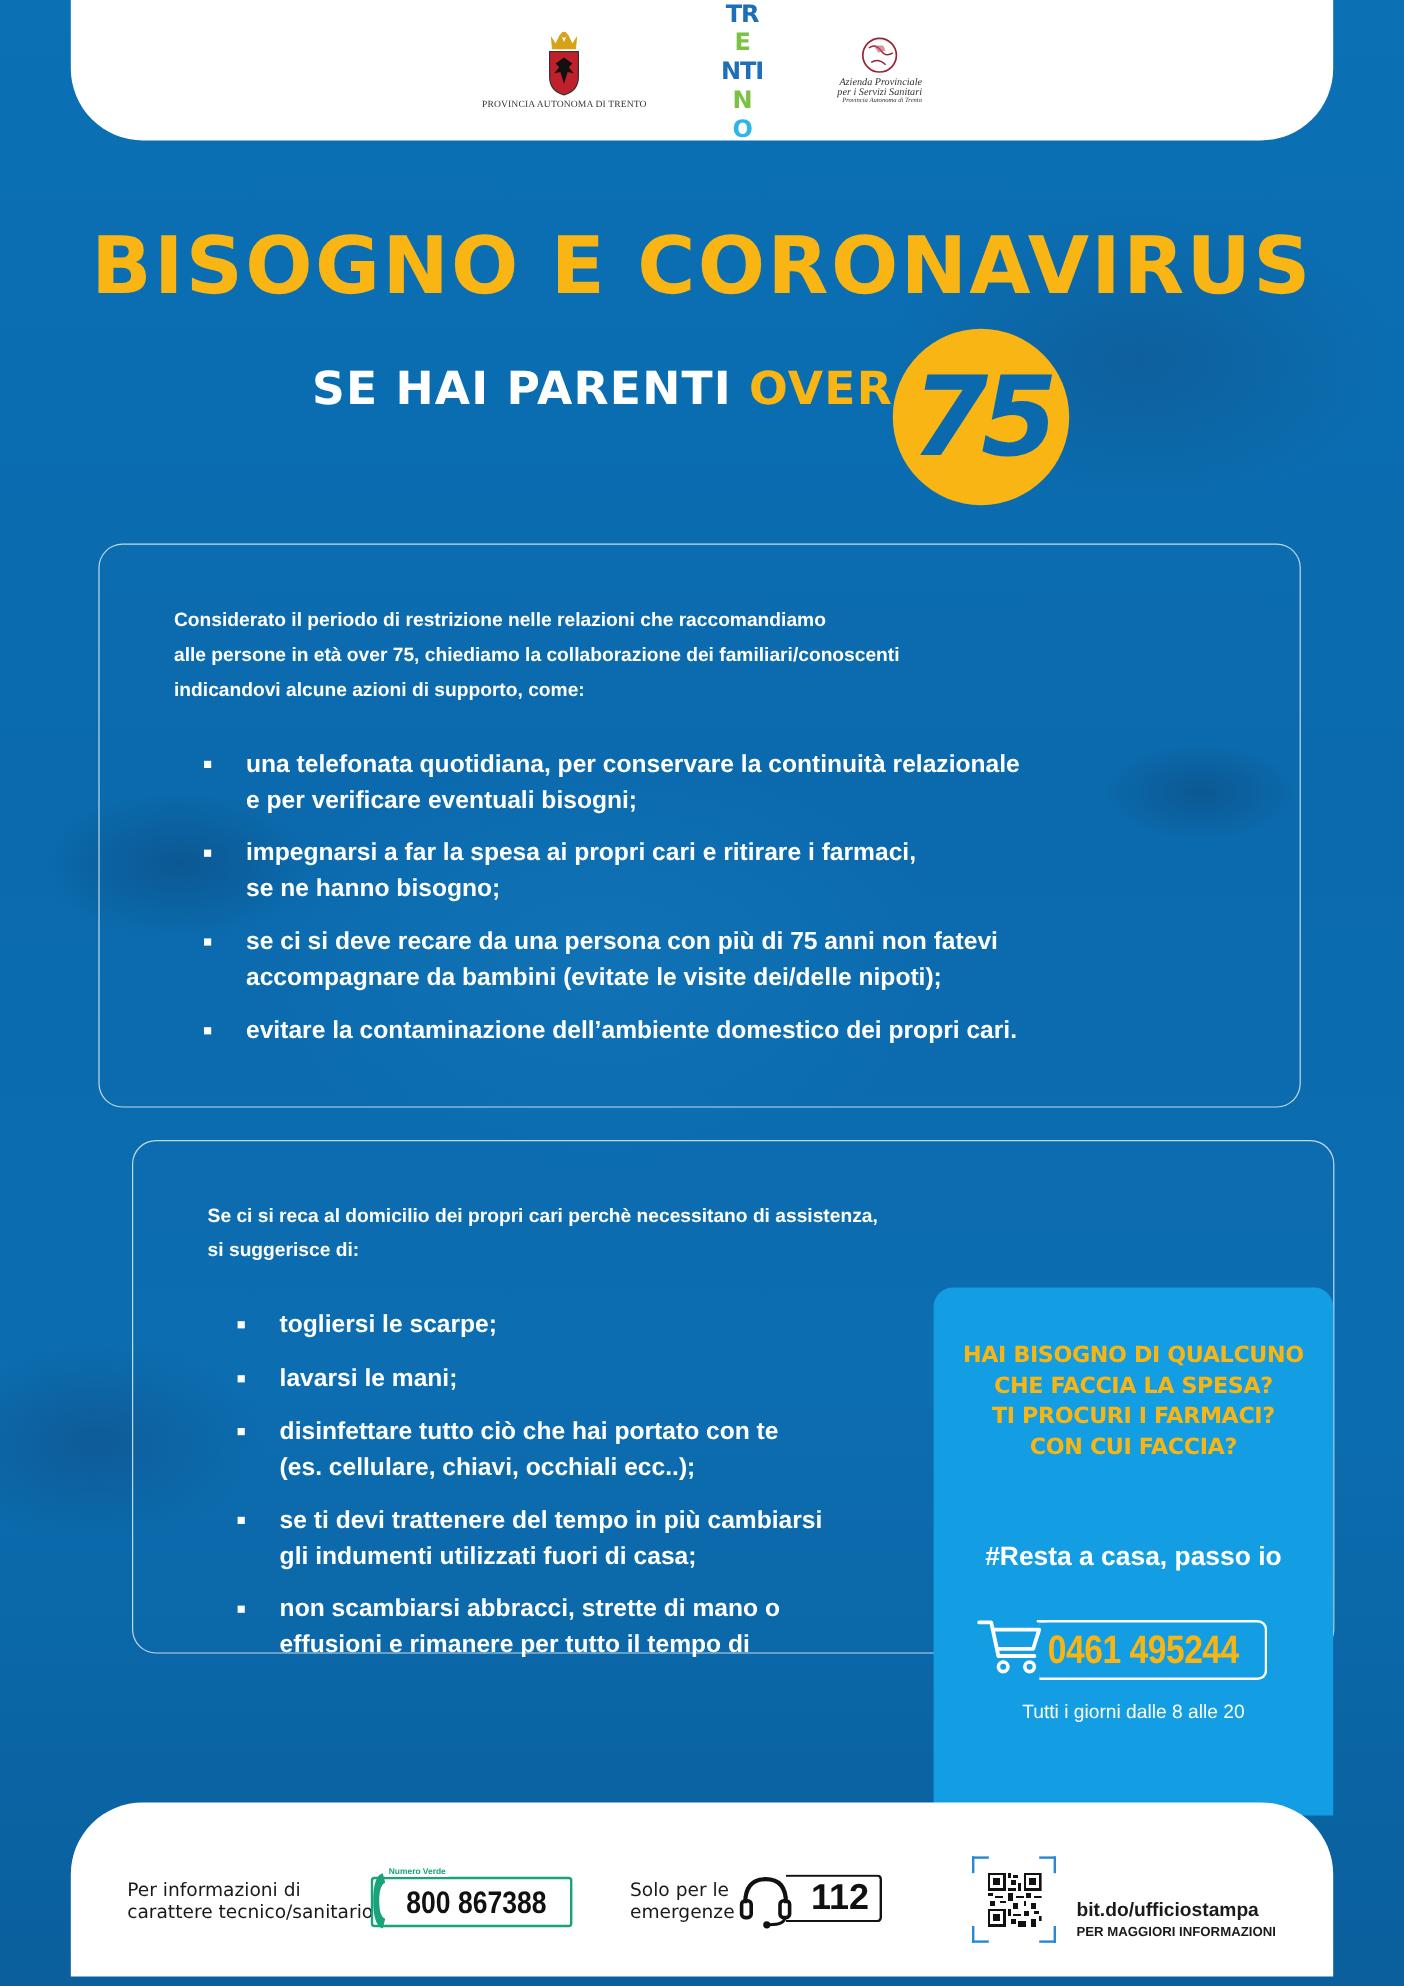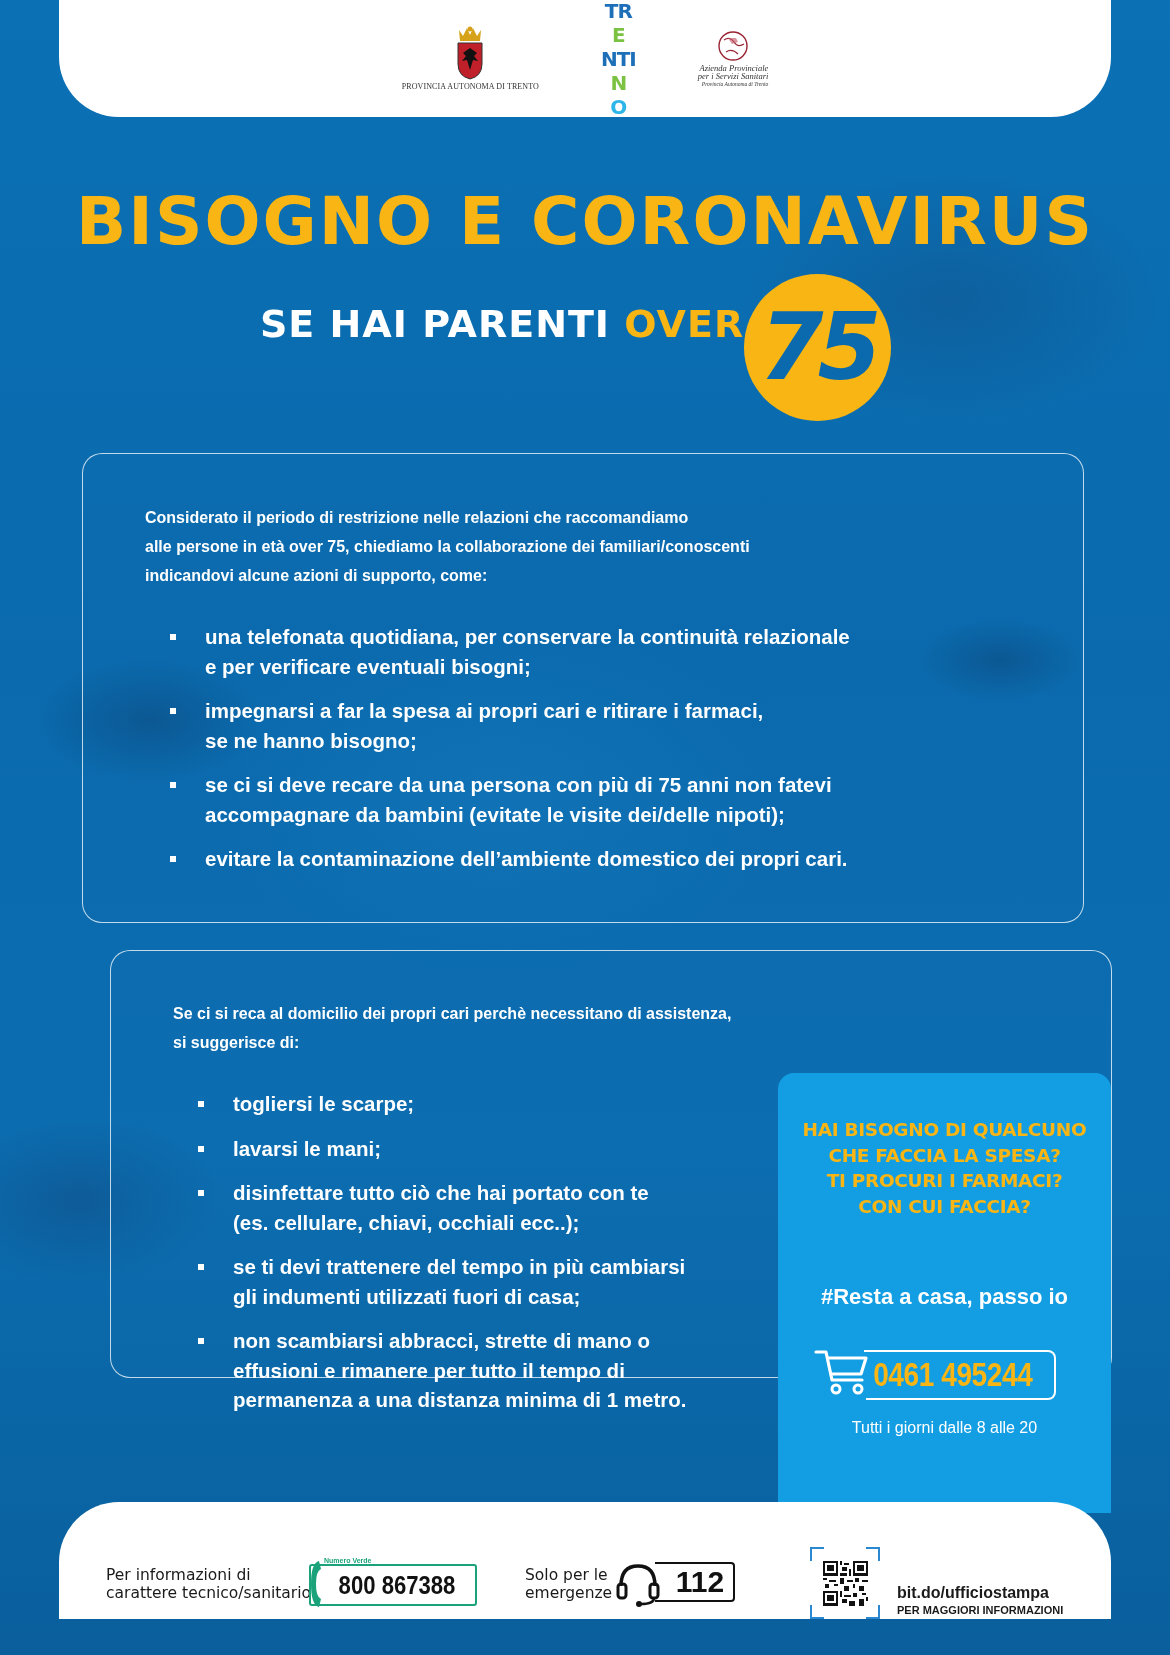--- a/index.html
+++ b/index.html
@@ -98,21 +98,21 @@
     color: #f8b514; font-weight: bold; font-size: 33px; line-height: 48px;
     font-family: "Liberation Sans", sans-serif; letter-spacing: -0.5px;
     transform: scaleX(0.85); transform-origin: left center;
   }
   .cart-icon { position: absolute; left: 0; top: 0; width: 58px; height: 50px; }
   .hours {
     position: absolute; top: 346px; left: 0; width: 100%; color: #ffffff; font-size: 16px;
   }
 
   .footer {
-    position: absolute; left: 59px; top: 1502px; width: 1052px; height: 117px;
+    position: absolute; left: 59px; top: 1502px; width: 1052px; height: 145px;
     background: #ffffff; border-radius: 60px 60px 0 0;
   }
   .f-label { position: absolute; color: #1a1a1a; font-size: 16px; line-height: 18px; font-family: "DejaVu Sans", sans-serif; }
   .f-label-1 { left: 47px; top: 64px; font-size: 15.5px; }
   .f-label-2 { left: 466px; top: 64px; font-size: 15.5px; }
   .green-box {
     position: absolute; left: 250px; top: 62px; width: 168px; height: 42px;
     border: 2px solid #1aa37a; border-radius: 3px;
   }
   .green-label {
@@ -231,21 +231,20 @@
       </li>
     <li>
         <span class="sq"></span>
       <div>se ti devi trattenere del tempo in più cambiarsi</div>
         <div>gli indumenti utilizzati fuori di casa;</div>
       </li>
     <li>
         <span class="sq"></span>
       <div>non scambiarsi abbracci, strette di mano o</div>
         <div>effusioni e rimanere per tutto il tempo di</div>
-        <div>permanenza a una distanza minima di 1 metro.</div>
       </li>
   </ul>
 </div>
 
 <div class="helpbox">
   <div class="help-q">
     <div>HAI BISOGNO DI QUALCUNO</div>
     <div>CHE FACCIA LA SPESA?</div>
     <div>TI PROCURI I FARMACI?</div>
     <div>CON CUI FACCIA?</div>

